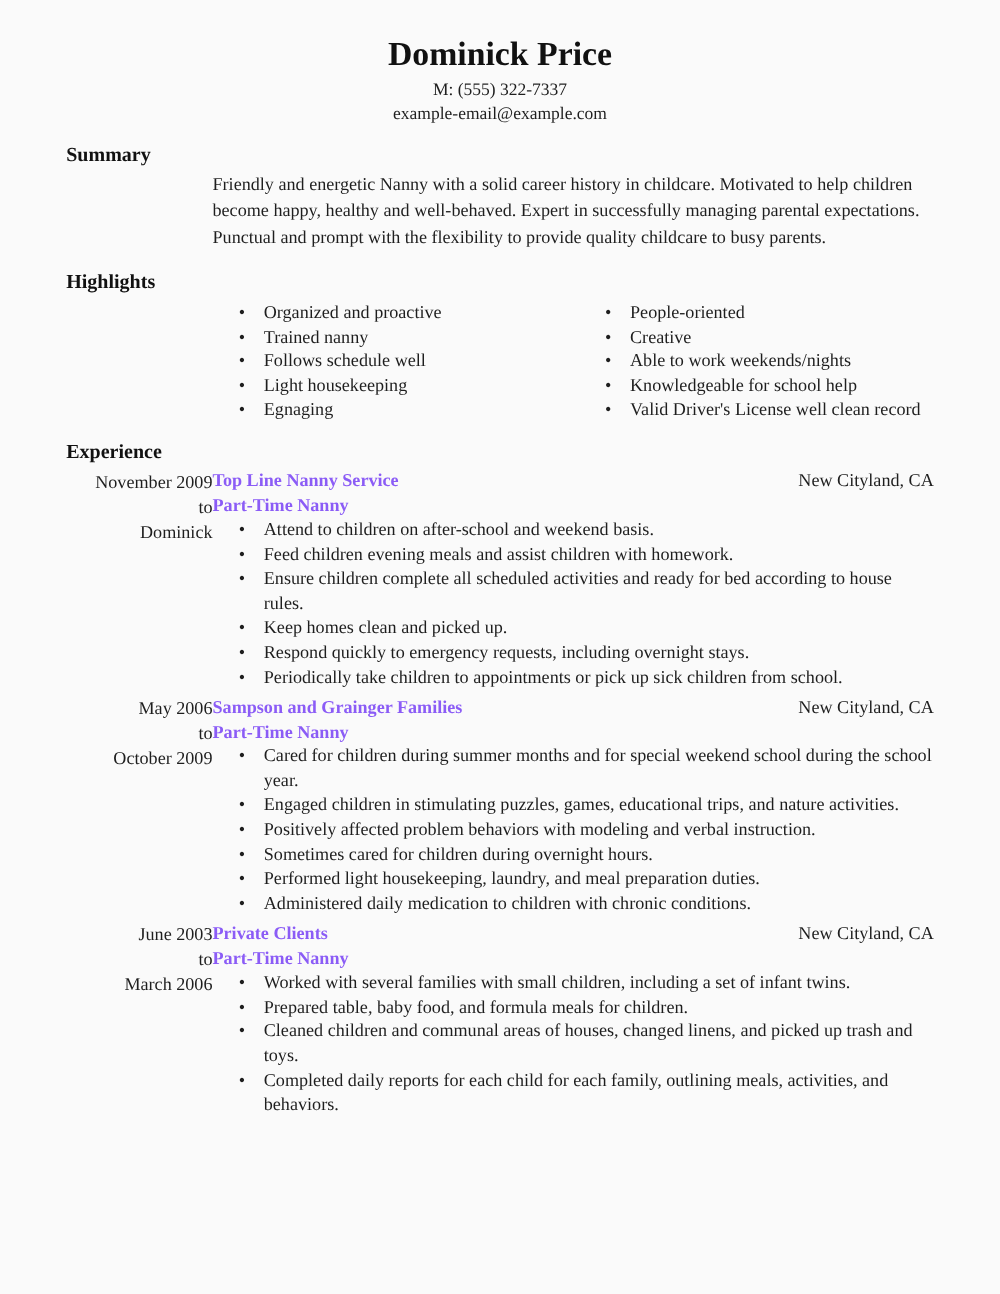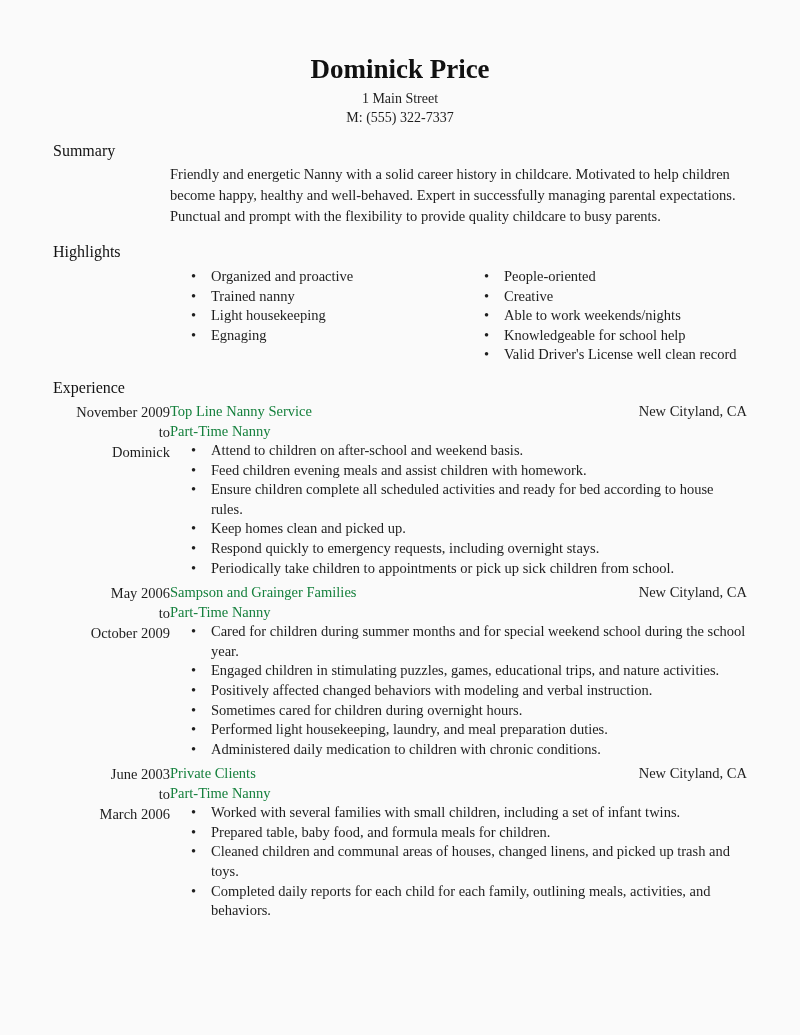--- a/index.html
+++ b/index.html
@@ -13,42 +13,42 @@
     background: #fafafa;
     color: #1e1e1e;
     font-family: "Liberation Serif", "DejaVu Serif", serif;
     font-size: 14.5px;
     box-sizing: border-box;
     overflow: hidden;
   }
   
   .resume-header {
     text-align: center;
-    padding-top: 54px;
+    padding-top: 28px;
   }
   .candidate-name {
     margin: 0;
     font-size: 27px;
     font-weight: bold;
     color: #111;
     line-height: 30px;
   }
   .contact {
     margin-top: 5px;
     font-size: 14px;
     line-height: 19px;
   }
   
   section {
     padding: 0 53px;
   }
   .section-heading {
     margin: 0;
     font-size: 16px;
-    font-weight: normal;
+    font-weight: bold;
     color: #111;
     line-height: 20px;
   }
   .summary-section { margin-top: 14px; }
   .summary-text {
     margin: 3px 0 0 117px;
     line-height: 21px;
   }
   
   .highlights-section { margin-top: 15px; }
@@ -87,49 +87,50 @@
     text-align: right;
     line-height: 20px;
     padding-top: 1px;
   }
   .job-header {
     display: flex;
     justify-content: space-between;
     line-height: 20px;
   }
   .company, .job-title {
-    font-weight: normal;
-    color: #15803d;
+    font-weight: bold;
+    color: #8b5cf6;
   }
   .job-title { line-height: 20px; }
 </style>
 </head>
 <body>
 
 <div class="page">
 
   <header class="resume-header">
     <h1 class="candidate-name">Dominick Price</h1>
     <div class="contact">
-      <div>1 Main Street</div>
       <div>M: (555) 322-7337</div>
+      <div>example-email@example.com</div>
     </div>
   </header>
 
   <section class="summary-section">
     <h2 class="section-heading">Summary</h2>
     <p class="summary-text">Friendly and energetic Nanny with a solid career history in childcare. Motivated to help children become happy, healthy and well-behaved. Expert in successfully managing parental expectations. Punctual and prompt with the flexibility to provide quality childcare to busy parents.</p>
   </section>
 
   <section class="highlights-section">
     <h2 class="section-heading">Highlights</h2>
     <div class="hl-cols">
       <ul class="bullets">
         <li>Organized and proactive</li>
         <li>Trained nanny</li>
+        <li>Follows schedule well</li>
         <li>Light housekeeping</li>
         <li>Egnaging</li>
       </ul>
       <ul class="bullets">
         <li>People-oriented</li>
         <li>Creative</li>
         <li>Able to work weekends/nights</li>
         <li>Knowledgeable for school help</li>
         <li>Valid Driver's License well clean record</li>
       </ul>
@@ -170,21 +171,21 @@
       </div>
       <div class="job-main">
         <div class="job-header">
           <span class="company">Sampson and Grainger Families</span>
           <span class="location">New Cityland, CA</span>
         </div>
         <div class="job-title">Part-Time Nanny</div>
         <ul class="bullets">
           <li>Cared for children during summer months and for special weekend school during the school year.</li>
           <li>Engaged children in stimulating puzzles, games, educational trips, and nature activities.</li>
-          <li>Positively affected changed behaviors with modeling and verbal instruction.</li>
+          <li>Positively affected problem behaviors with modeling and verbal instruction.</li>
           <li>Sometimes cared for children during overnight hours.</li>
           <li>Performed light housekeeping, laundry, and meal preparation duties.</li>
           <li>Administered daily medication to children with chronic conditions.</li>
         </ul>
       </div>
     </div>
 
     <div class="job">
       <div class="job-dates">
         <div>June 2003</div>

